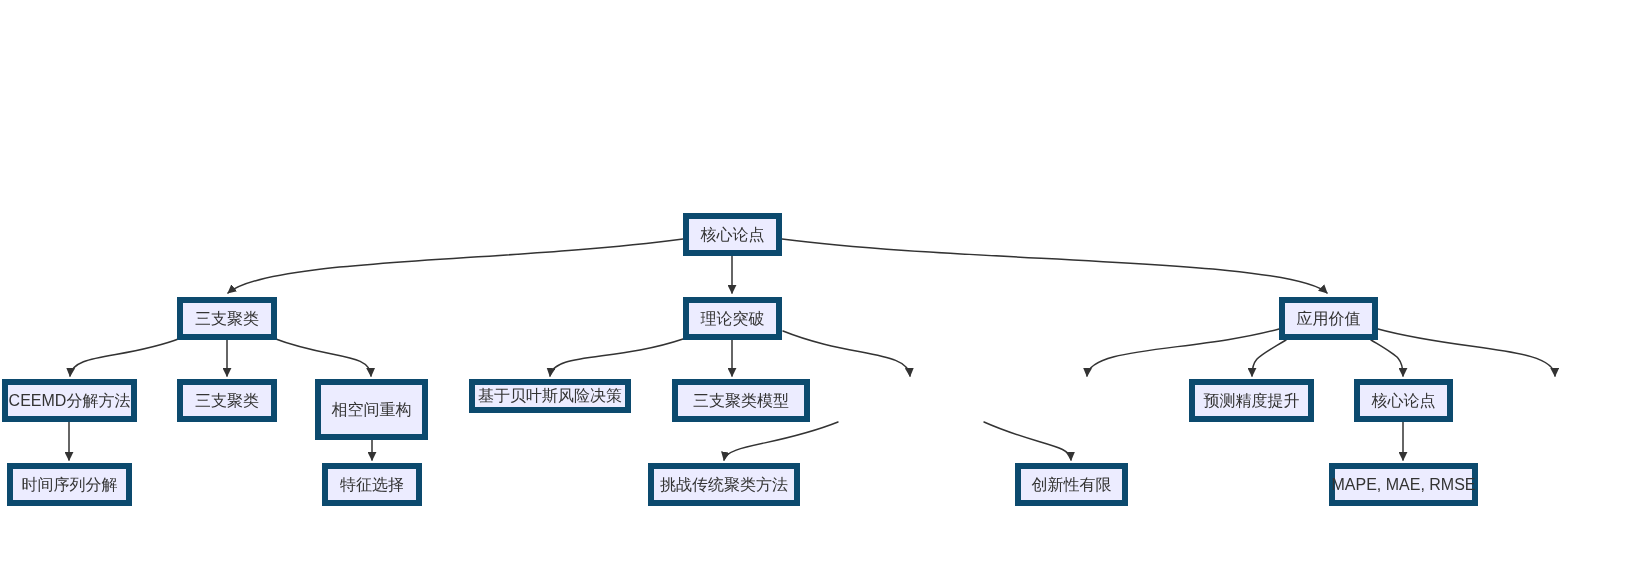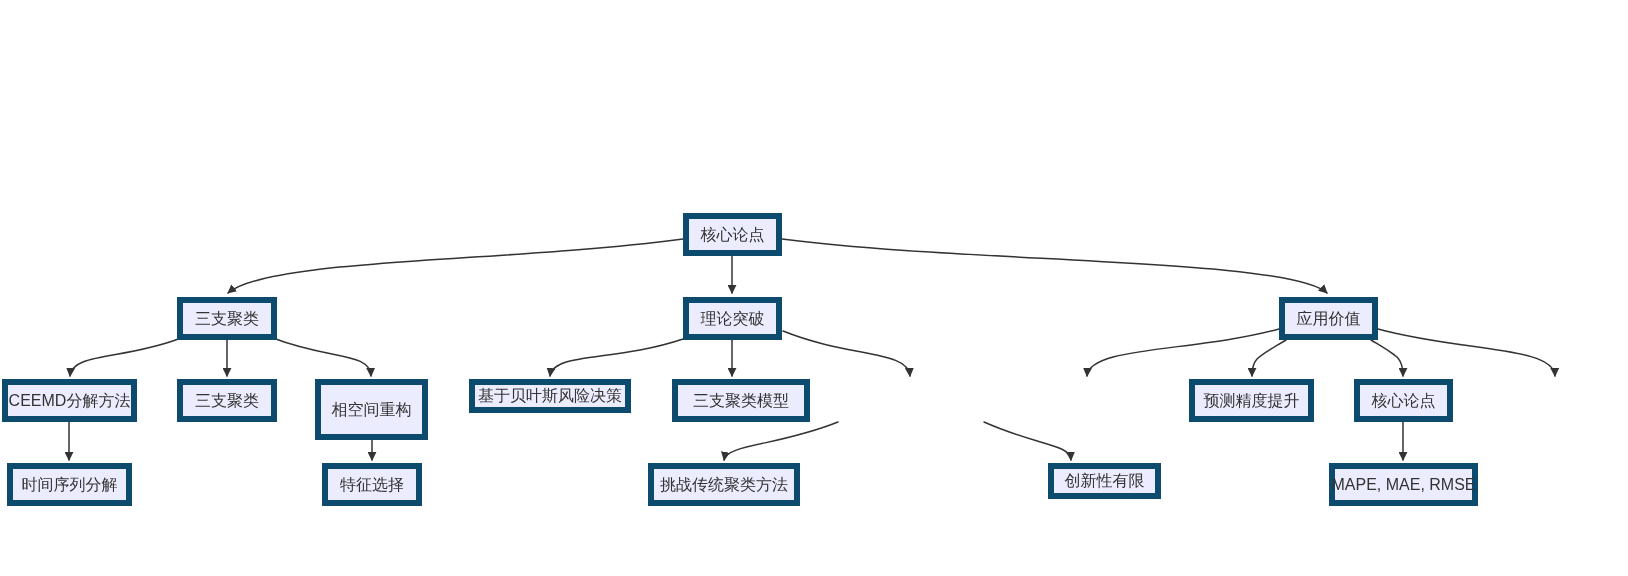--- a/index.html
+++ b/index.html
@@ -126,21 +126,21 @@
   </div>
 
   <div class="node" style="left:322px; top:463px; width:100px; height:43px">
     <span>特征选择</span>
   </div>
 
   <div class="node" style="left:648px; top:463px; width:152px; height:43px">
     <span>挑战传统聚类方法</span>
   </div>
 
-  <div class="node" style="left:1048px; top:463px; width:113px; height:36px">
+  <div class="node" style="left:1015px; top:463px; width:113px; height:43px">
     <span>创新性有限</span>
   </div>
 
   <div class="node" style="left:1329px; top:463px; width:149px; height:43px">
     <span>MAPE, MAE, RMSE</span>
   </div>
 
 </div>
 
 </body></html>

